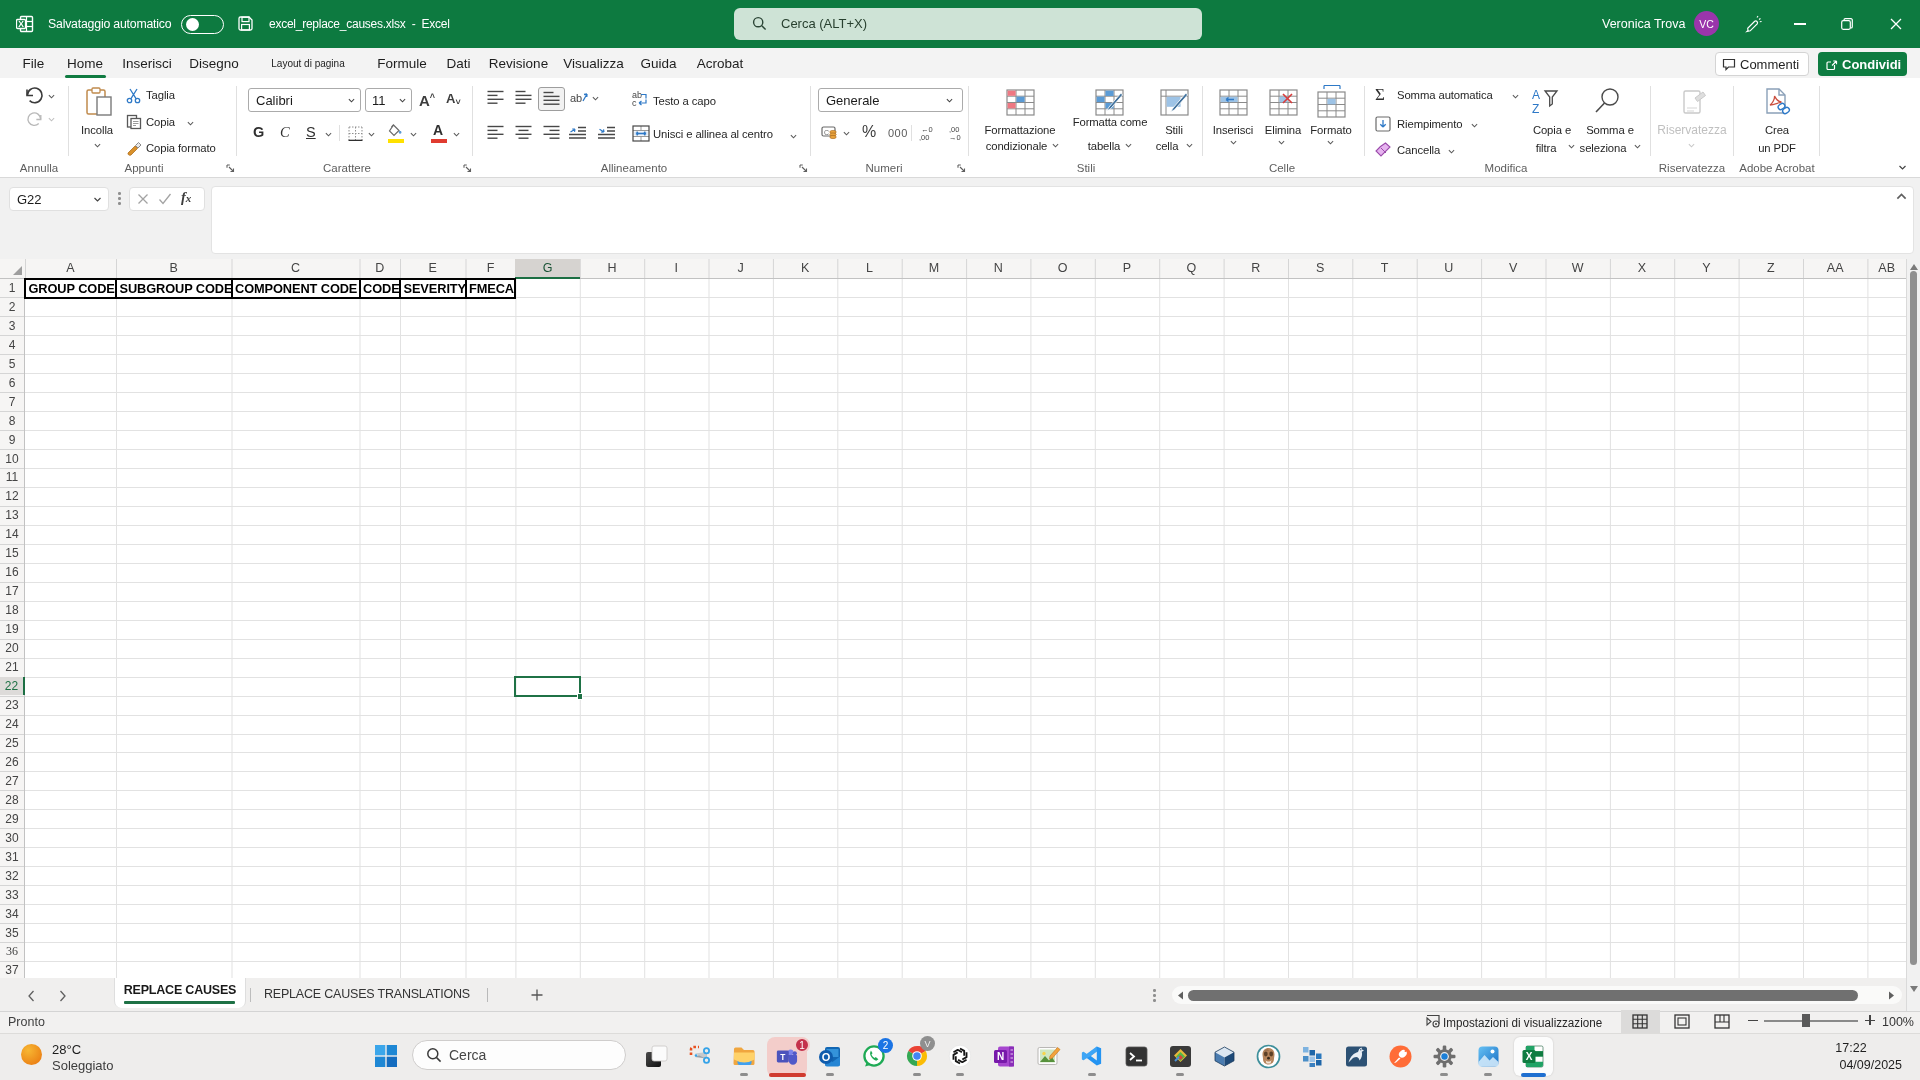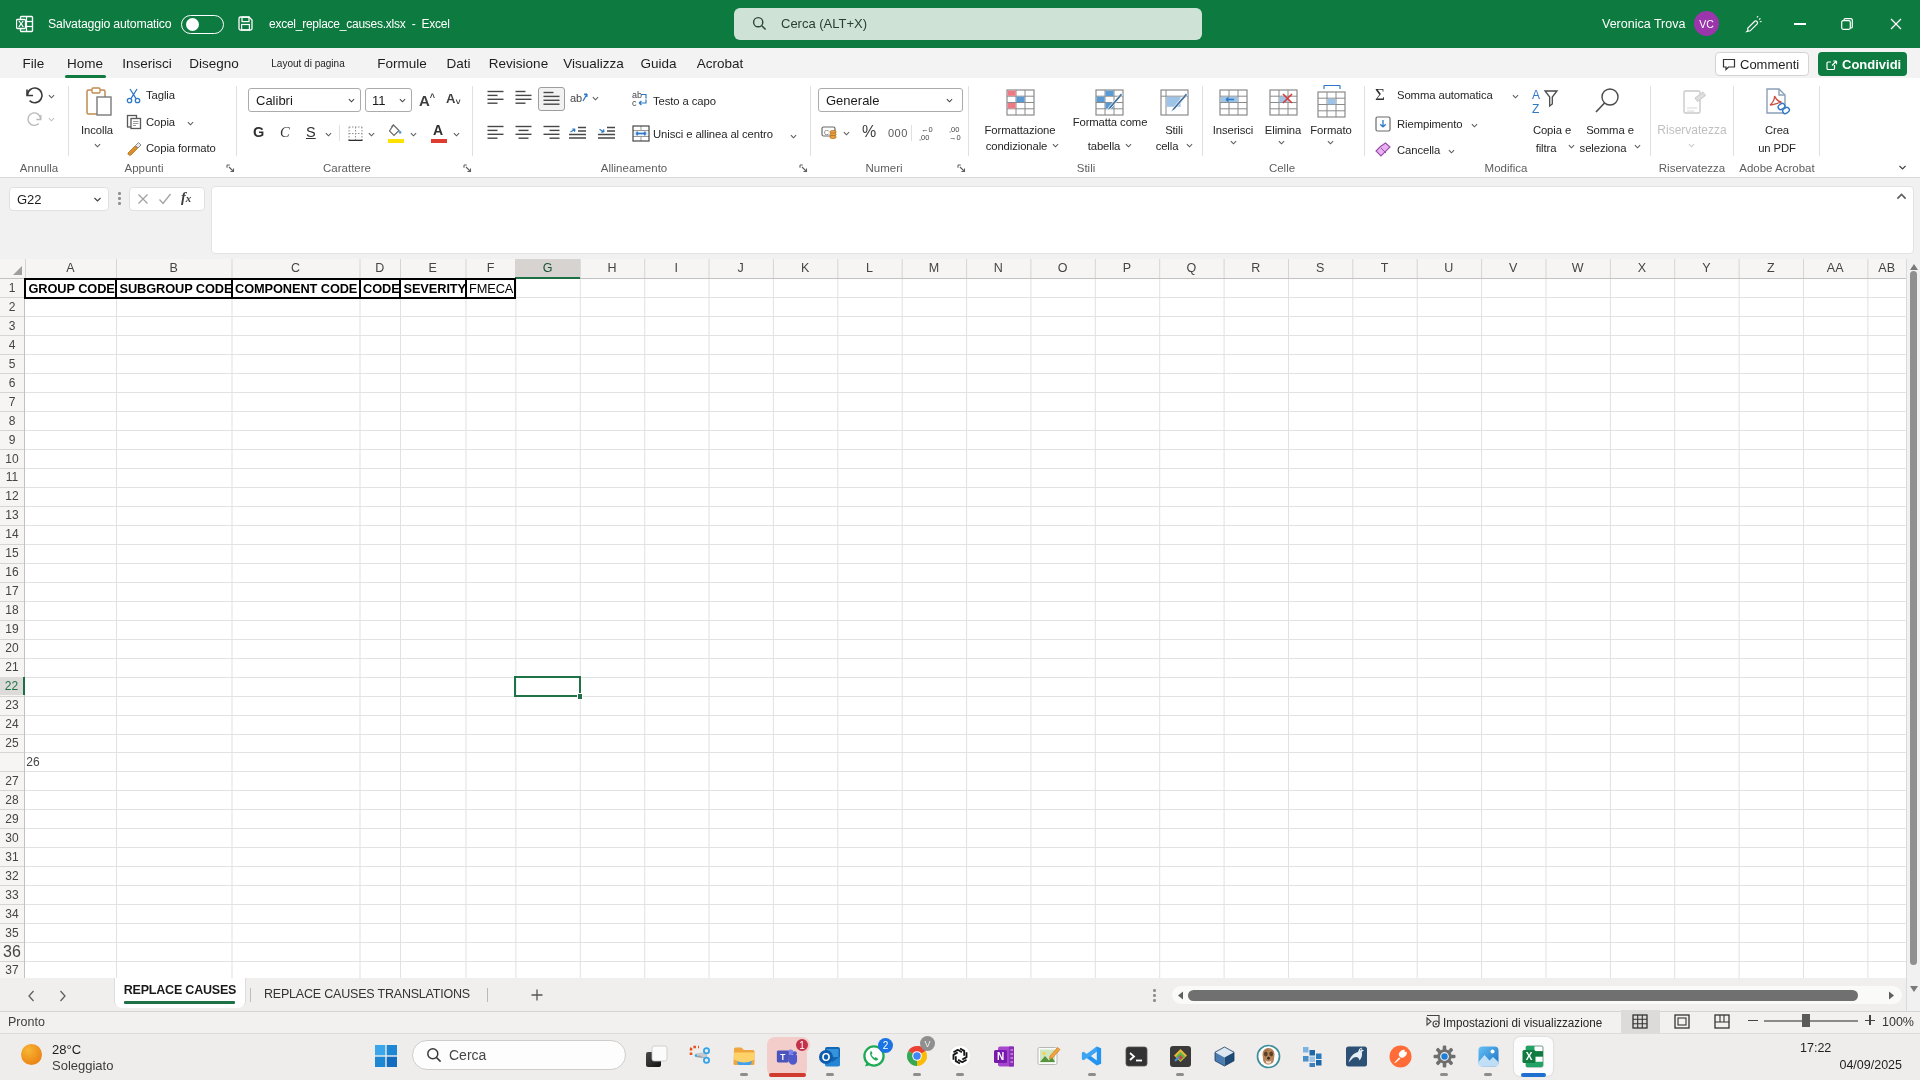--- a/index.html
+++ b/index.html
@@ -484,44 +484,44 @@
 <div class="a ct" style="left:0;top:563.4px;width:24px;height:18px;font-size:12px;color:#444;">16</div>
 <div class="a ct" style="left:0;top:582.38px;width:24px;height:17.98px;font-size:12px;color:#444;">17</div>
 <div class="a ct" style="left:0;top:601.36px;width:24px;height:17.98px;font-size:12px;color:#444;">18</div>
 <div class="a ct" style="left:0;top:620.34px;width:24px;height:17.98px;font-size:12px;color:#444;">19</div>
 <div class="a ct" style="left:0;top:639.32px;width:24px;height:17.98px;font-size:12px;color:#444;">20</div>
 <div class="a ct" style="left:0;top:658.3px;width:24px;height:17.98px;font-size:12px;color:#444;">21</div>
 <div class="a ct" style="left:0;top:677.28px;width:25px;height:17.98px;font-size:12px;color:#1e7145;background:#dddbd9;border-right:2.5px solid #1c6f43;">22</div>
 <div class="a ct" style="left:0;top:696.26px;width:24px;height:17.98px;font-size:12px;color:#444;">23</div>
 <div class="a ct" style="left:0;top:715.24px;width:24px;height:17.98px;font-size:12px;color:#444;">24</div>
 <div class="a ct" style="left:0;top:734.22px;width:24px;height:17.98px;font-size:12px;color:#444;">25</div>
-<div class="a ct" style="left:0;top:753.2px;width:24px;height:17.98px;font-size:12px;color:#444;margin-left:21px;">26</div>
+<div class="a ct" style="left:0;top:753.2px;width:24px;height:17.98px;font-size:12px;color:#444;">26</div>
 <div class="a ct" style="left:0;top:772.18px;width:24px;height:17.98px;font-size:12px;color:#444;">27</div>
 <div class="a ct" style="left:0;top:791.16px;width:24px;height:17.98px;font-size:12px;color:#444;">28</div>
 <div class="a ct" style="left:0;top:810.14px;width:24px;height:17.98px;font-size:12px;color:#444;">29</div>
 <div class="a ct" style="left:0;top:829.12px;width:24px;height:17.98px;font-size:12px;color:#444;">30</div>
 <div class="a ct" style="left:0;top:848.1px;width:24px;height:17.98px;font-size:12px;color:#444;">31</div>
 <div class="a ct" style="left:0;top:867.08px;width:24px;height:17.98px;font-size:12px;color:#444;">32</div>
 <div class="a ct" style="left:0;top:886.06px;width:24px;height:17.98px;font-size:12px;color:#444;">33</div>
 <div class="a ct" style="left:0;top:905.04px;width:24px;height:17.98px;font-size:12px;color:#444;">34</div>
 <div class="a ct" style="left:0;top:924.02px;width:24px;height:17.98px;font-size:12px;color:#444;">35</div>
-<div class="a ct" style="left:0;top:943.0px;width:24px;height:17.98px;font-size:16px;color:#444;">36</div>
+<div class="a ct" style="left:0;top:943.0px;width:24px;height:17.98px;font-size:12px;color:#444;font-family:Liberation Serif, serif;">36</div>
 <div class="a ct" style="left:0;top:961.98px;width:24px;height:16.02px;font-size:12px;color:#444;">37</div>
 <div class="a" style="left:24px;top:277.7px;width:492.4px;height:20.98px;border:2px solid #000;background:#fff"></div>
 <div class="a" style="left:115px;top:278.7px;width:2px;height:18.98px;background:#000"></div>
 <div class="a" style="left:230.5px;top:278.7px;width:2px;height:18.98px;background:#000"></div>
 <div class="a" style="left:358.5px;top:278.7px;width:2px;height:18.98px;background:#000"></div>
 <div class="a" style="left:399px;top:278.7px;width:2px;height:18.98px;background:#000"></div>
 <div class="a" style="left:464.5px;top:278.7px;width:2px;height:18.98px;background:#000"></div>
 <div class="a" style="left:28.5px;top:280.9px;height:15.98px;display:flex;align-items:center;font-size:12.8px;font-weight:bold;color:#000;letter-spacing:-0.1px">GROUP CODE</div>
 <div class="a" style="left:119.5px;top:280.9px;height:15.98px;display:flex;align-items:center;font-size:12.8px;font-weight:bold;color:#000;letter-spacing:-0.1px">SUBGROUP CODE</div>
 <div class="a" style="left:235.0px;top:280.9px;height:15.98px;display:flex;align-items:center;font-size:12.8px;font-weight:bold;color:#000;letter-spacing:-0.1px">COMPONENT CODE</div>
 <div class="a" style="left:363.0px;top:280.9px;height:15.98px;display:flex;align-items:center;font-size:12.8px;font-weight:bold;color:#000;letter-spacing:-0.1px">CODE</div>
 <div class="a" style="left:403.5px;top:280.9px;height:15.98px;display:flex;align-items:center;font-size:12.8px;font-weight:bold;color:#000;letter-spacing:-0.1px">SEVERITY</div>
-<div class="a" style="left:469.0px;top:280.9px;height:15.98px;display:flex;align-items:center;font-size:12.8px;font-weight:normal;color:#000;letter-spacing:-0.1px">FMECA</div>
+<div class="a" style="left:469.0px;top:280.9px;height:15.98px;display:flex;align-items:center;font-size:12.8px;font-weight:bold;color:#000;letter-spacing:-0.1px">FMECA</div>
 <div class="a" style="left:514.4px;top:676.3px;width:66.4px;height:20.98px;border:2px solid #1f7246"></div>
 <div class="a" style="left:576.8px;top:693.3px;width:6.5px;height:6.5px;background:#1f7246;border:1px solid #fff"></div>
 <div class="a" style="left:1906px;top:258.5px;width:14px;height:752.0px;background:#f1f1f1;border-left:1px solid #dadada"></div>
 <svg class="a" style="left:1910px;top:263.5px" width="8" height="6" viewBox="0 0 8 6">
     <path d="M4 0L8 6H0z" fill="#7a7a7a"></path>
   </svg>
 <div class="a" style="left:1909.5px;top:271px;width:7px;height:694px;background:#909090;border-radius:4px"></div>
 <svg class="a" style="left:1910px;top:986px" width="8" height="6" viewBox="0 0 8 6">
     <path d="M4 6L0 0h8z" fill="#7a7a7a"></path>
   </svg>
@@ -763,13 +763,13 @@
 <div class="a" style="left:740px;top:1073.2px;width:8px;height:3.2px;border-radius:2px;background:#8d8d8d"></div>
 <div class="a" style="left:826px;top:1073.2px;width:8px;height:3.2px;border-radius:2px;background:#8d8d8d"></div>
 <div class="a" style="left:913px;top:1073.2px;width:8px;height:3.2px;border-radius:2px;background:#8d8d8d"></div>
 <div class="a" style="left:956px;top:1073.2px;width:8px;height:3.2px;border-radius:2px;background:#8d8d8d"></div>
 <div class="a" style="left:1088px;top:1073.2px;width:8px;height:3.2px;border-radius:2px;background:#8d8d8d"></div>
 <div class="a" style="left:1176px;top:1073.2px;width:8px;height:3.2px;border-radius:2px;background:#8d8d8d"></div>
 <div class="a" style="left:1440px;top:1073.2px;width:8px;height:3.2px;border-radius:2px;background:#8d8d8d"></div>
 <div class="a" style="left:1484px;top:1073.2px;width:8px;height:3.2px;border-radius:2px;background:#8d8d8d"></div>
 <div class="a" style="left:769px;top:1073.2px;width:37px;height:3.6px;border-radius:2px;background:#d03a2f"></div>
 <div class="a" style="left:1521px;top:1073.2px;width:25px;height:3.6px;border-radius:2px;background:#1f6fd0"></div>
-<div class="a" style="left:1800px;top:1041px;width:102px;text-align:left;font-size:12.5px;color:#1f1f1f">17:22</div>
+<div class="a" style="left:1800px;top:1041px;width:102px;text-align:center;font-size:12.5px;color:#1f1f1f">17:22</div>
 <div class="a" style="left:1800px;top:1058px;width:102px;text-align:right;font-size:12.5px;color:#1f1f1f">04/09/2025</div>
 </body></html>

